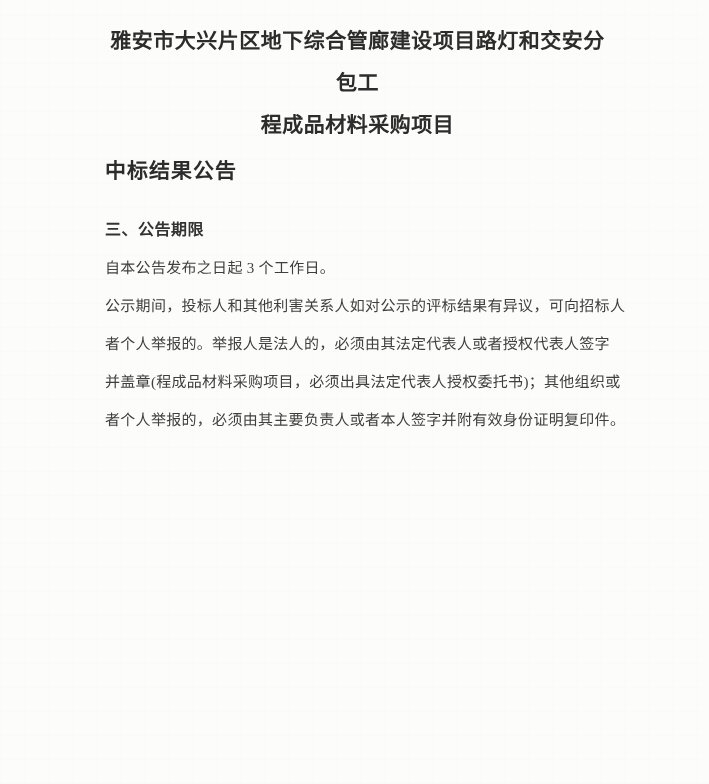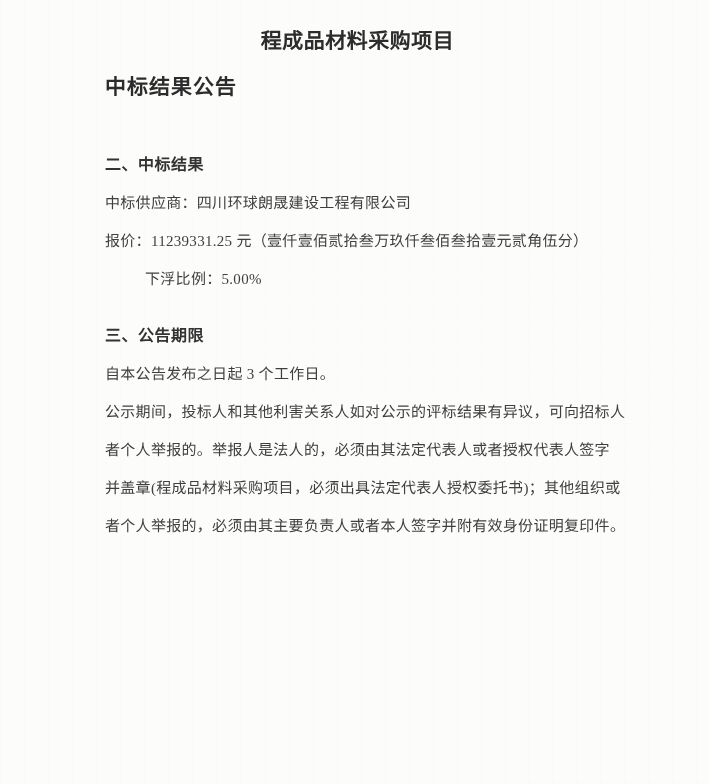--- a/index.html
+++ b/index.html
@@ -56,31 +56,26 @@
     white-space: nowrap;
     letter-spacing: 0.3px;
   }
   .indent-1 { padding-left: 40px; }
 </style>
 </head>
 <body>
 
 <div class="page">
 
+  <div class="title-line">雅安市大兴片区地下综合管廊建设项目路灯和交安分包工</div>
   <div class="title-line">程成品材料采购项目</div>
 
   <div class="subtitle">中标结果公告</div>
 
 
-  <div class="section sec-2">
-    <div class="section-heading">二、中标结果</div>
-    <div class="line">中标供应商：四川环球朗晟建设工程有限公司</div>
-    <div class="line">报价：11239331.25 元（壹仟壹佰贰拾叁万玖仟叁佰叁拾壹元贰角伍分）</div>
-    <div class="line indent-1">下浮比例：5.00%</div>
-  </div>
 
   <div class="section sec-3">
     <div class="section-heading">三、公告期限</div>
     <div class="line">自本公告发布之日起 3 个工作日。</div>
     <div class="line">公示期间，投标人和其他利害关系人如对公示的评标结果有异议，可向招标人</div>
     <div class="line">者个人举报的。举报人是法人的，必须由其法定代表人或者授权代表人签字</div>
     <div class="line">并盖章(程成品材料采购项目，必须出具法定代表人授权委托书)；其他组织或</div>
     <div class="line">者个人举报的，必须由其主要负责人或者本人签字并附有效身份证明复印件。</div>
 
   </div>

